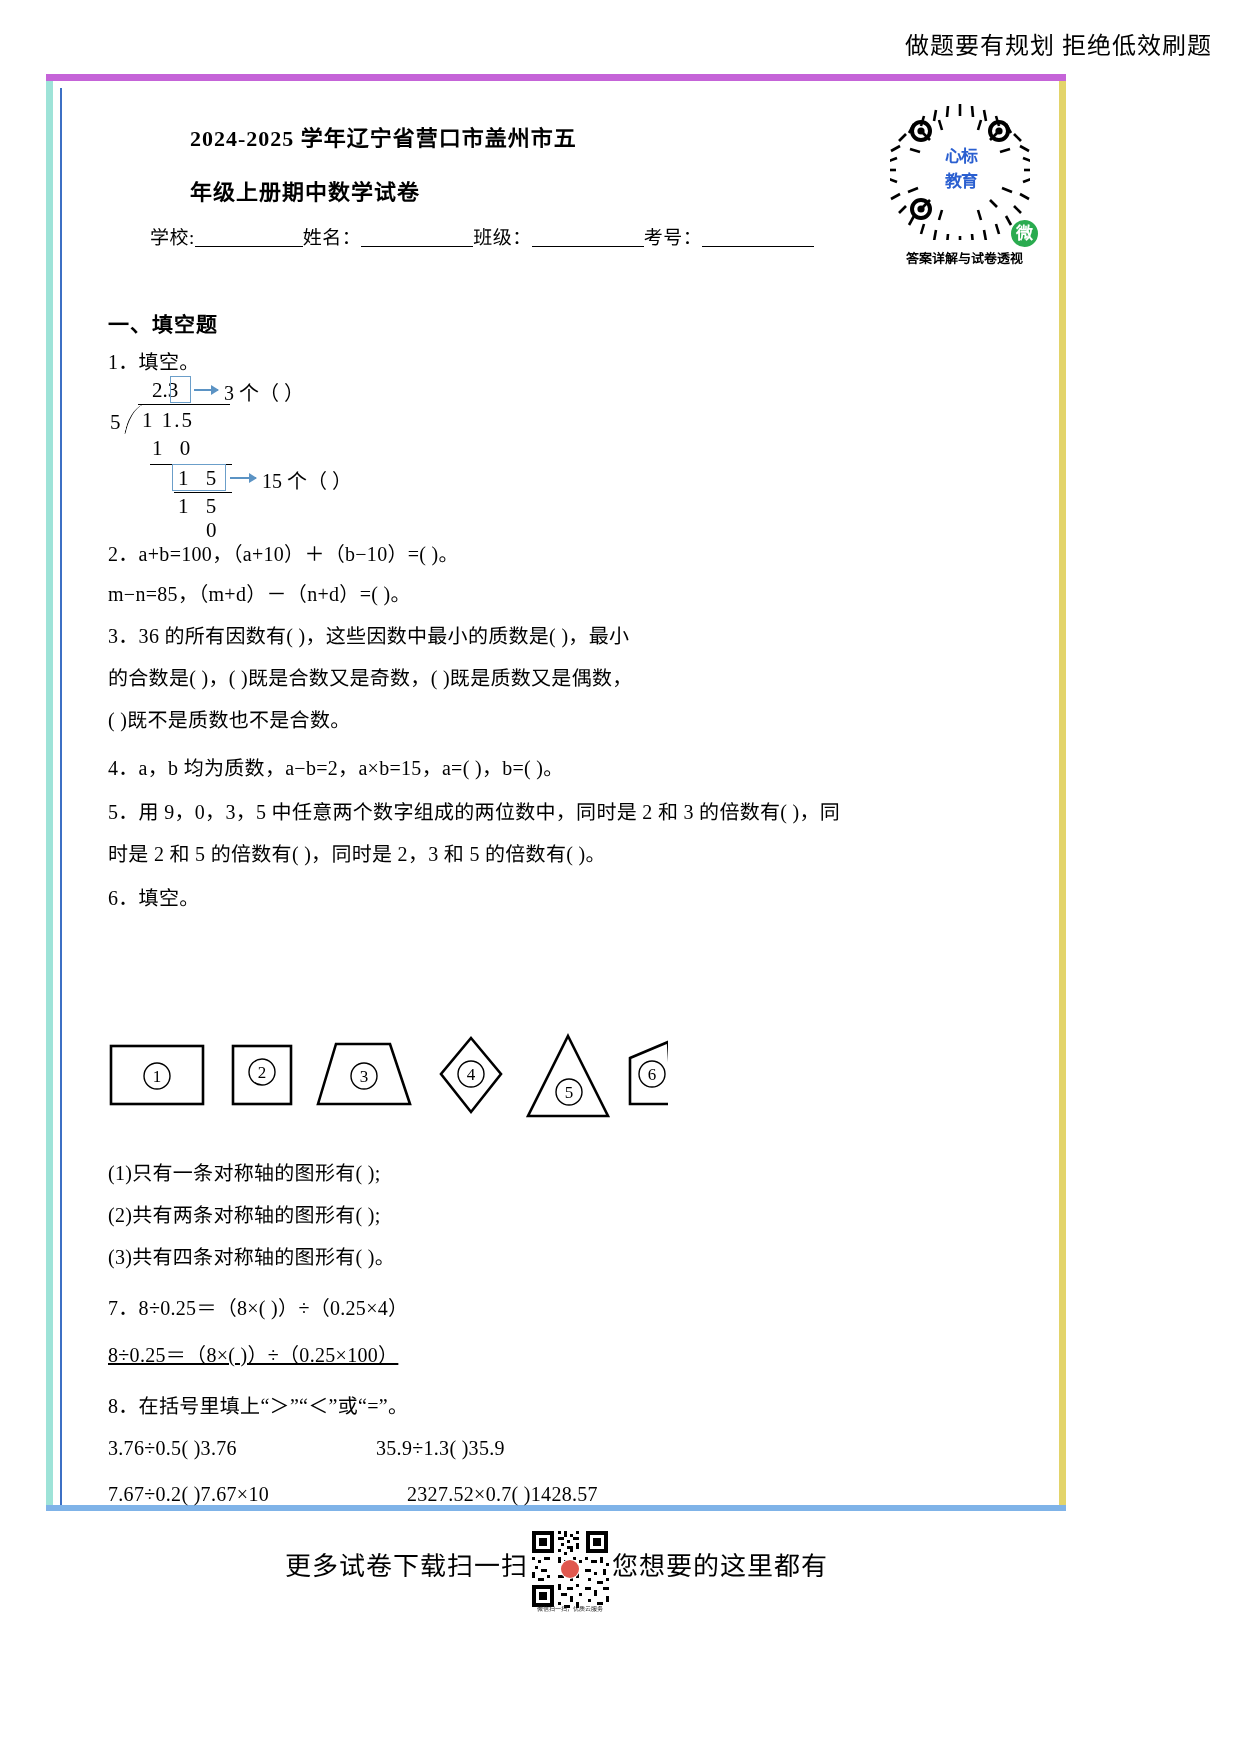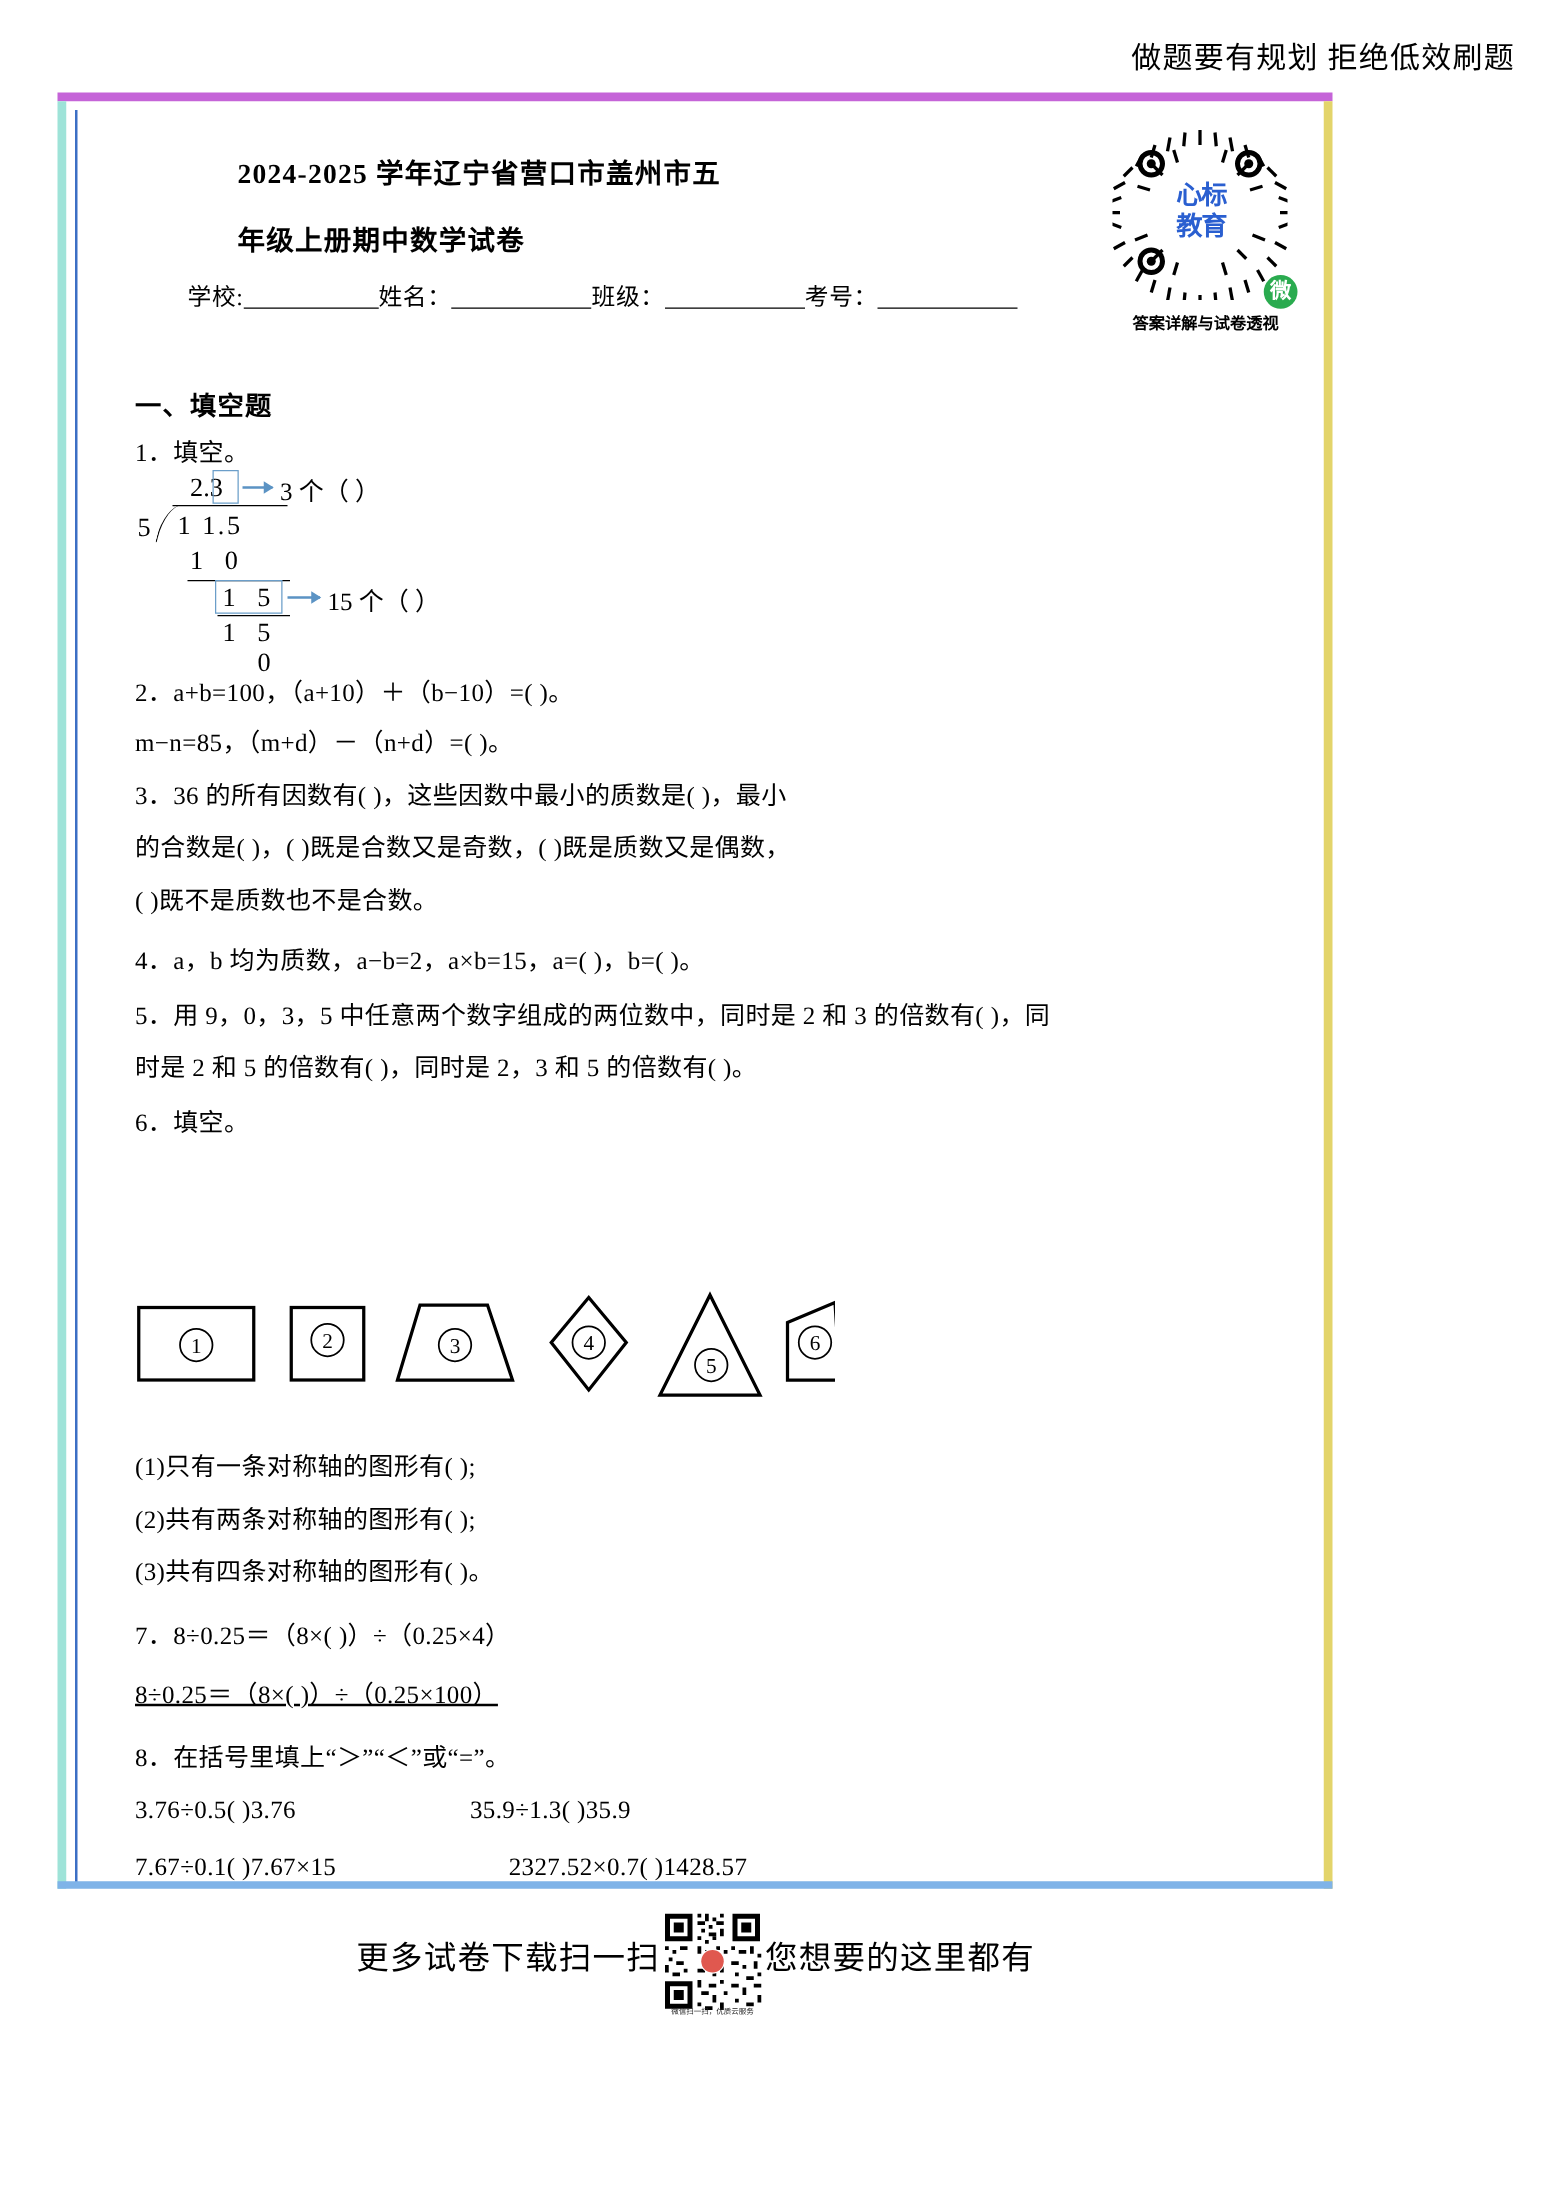--- a/index.html
+++ b/index.html
@@ -146,21 +146,21 @@
     width: 140px; height: 140px;
   }
   .qr-center-logo {
     position: absolute;
     left: 43px; top: 44px;
     width: 56px; height: 52px;
     text-align: center;
     line-height: 25px;
     font-family: "DejaVu Sans", sans-serif;
     font-weight: 900;
-    font-size: 21px;
+    font-size: 17px;
     color: #2a5fd0;
     letter-spacing: -1px;
   }
   .qr-mini {
     position: absolute;
     right: 2px; bottom: 28px;
     width: 27px; height: 27px;
     border-radius: 50%;
     background: #2aab4f;
     color: #fff;
@@ -469,21 +469,21 @@
   <div class="q" style="left:108px; top:1157px;">(1)只有一条对称轴的图形有(             );</div>
   <div class="q" style="left:108px; top:1199px;">(2)共有两条对称轴的图形有(             );</div>
   <div class="q" style="left:108px; top:1241px;">(3)共有四条对称轴的图形有(             )。</div>
 
   <div class="q" style="left:108px; top:1292px;">7．8÷0.25＝（8×(                )）÷（0.25×4）</div>
   <div class="q" style="left:108px; top:1339px;text-decoration:underline;">8÷0.25＝（8×(                )）÷（0.25×100）</div>
 
   <div class="q" style="left:108px; top:1390px;">8．在括号里填上“＞”“＜”或“=”。</div>
   <div class="q" style="left:108px; top:1437px;">3.76÷0.5(             )3.76</div>
   <div class="q" style="left:376px; top:1437px;">35.9÷1.3(             )35.9</div>
-  <div class="q" style="left:108px; top:1483px;">7.67÷0.1(             )7.67×15</div>
+  <div class="q" style="left:108px; top:1483px;">7.67÷0.2(             )7.67×10</div>
   <div class="q" style="left:407px; top:1483px;">2327.52×0.7(             )1428.57</div>
 </div>
 
 <svg class="footer-qr" viewBox="0 0 84 84">
   <rect x="0" y="0" width="84" height="84" fill="#fff"></rect>
   <g fill="#000">
     <rect x="4" y="4" width="22" height="22"></rect>
       <rect x="8" y="8" width="14" height="14" fill="#fff"></rect>
       <rect x="11" y="11" width="8" height="8"></rect>
     <rect x="58" y="4" width="22" height="22"></rect>

